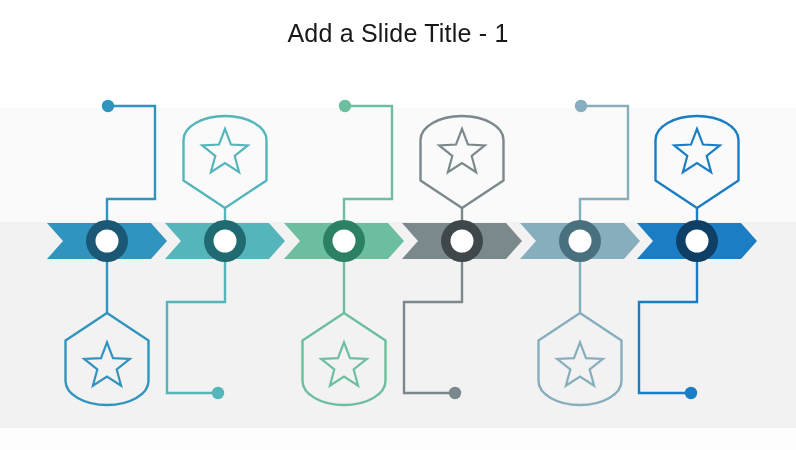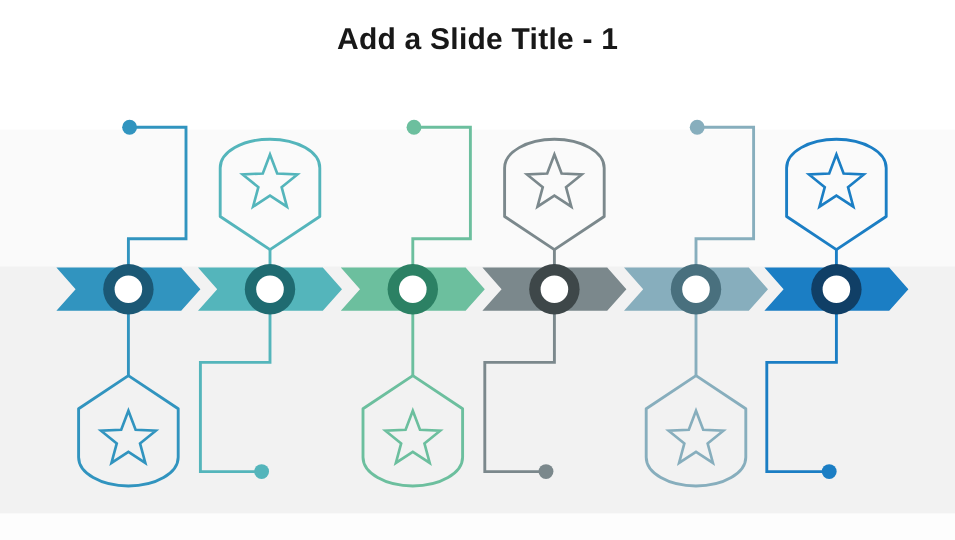--- a/index.html
+++ b/index.html
@@ -19,21 +19,21 @@
   .band-mid{top:108px;height:114px;background:#fafafa;}
   .band-low{top:222px;height:206px;background:#f2f2f2;}
   .band-bot{top:428px;height:22px;background:#fdfdfd;}
 
   #title{
     position:absolute;left:0;top:18px;width:796px;
     text-align:center;
     font-size:25px;
     color:#181818;
     letter-spacing:0.2px;
-    font-weight:700;
+    font-weight:400;
     line-height:30px;
   }
   #graphic{position:absolute;left:0;top:0;width:796px;height:450px;}
   svg{display:block;}
 </style>
 </head>
 <body>
 
 <div id="slide">
 

